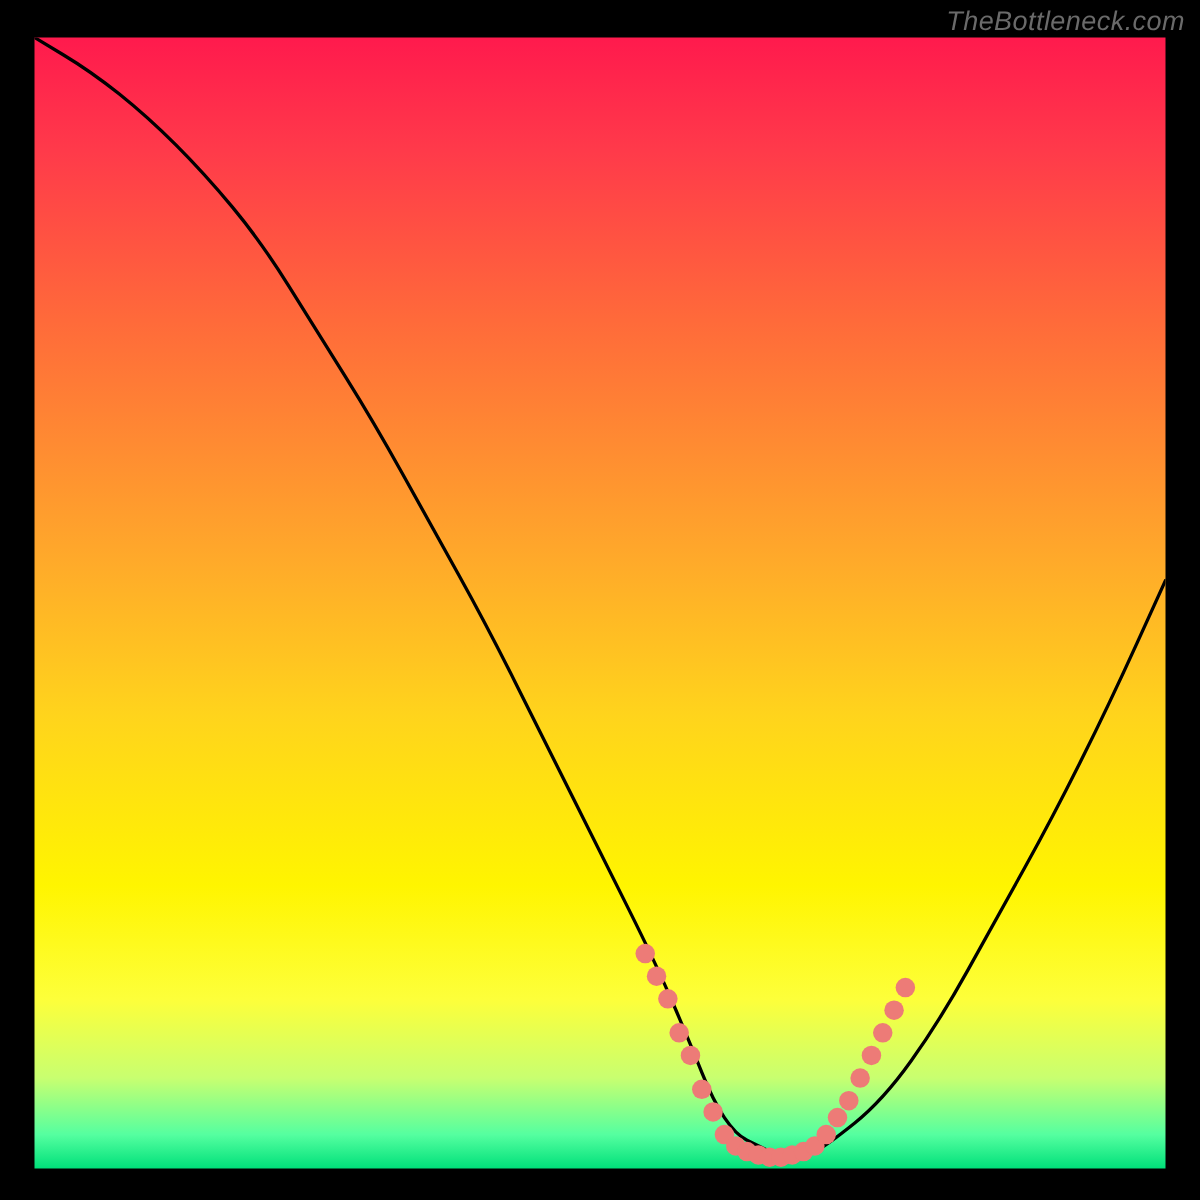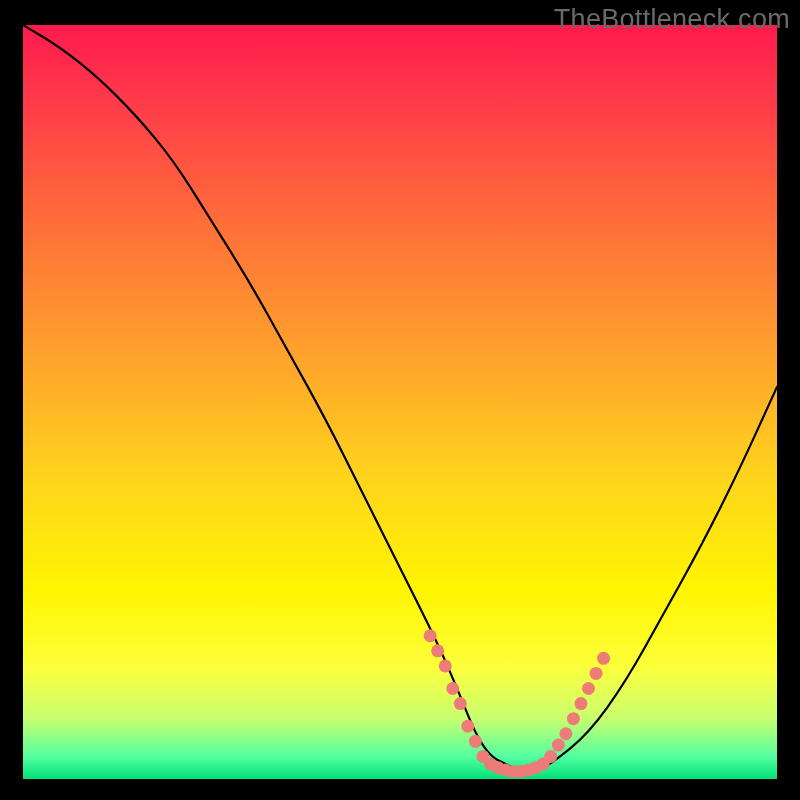--- a/index.html
+++ b/index.html
@@ -27,24 +27,25 @@
       #fdff3a 85%,
       #c8ff70 92%,
       #55ffa0 97%,
       #00e07a 100%);
   }
   .watermark {
     position: absolute;
     top: 4px;
     right: 10px;
     color: #6a6a6a;
-    font-size: 27px;
+    font-size: 18px;
     font-weight: 500;
     letter-spacing: 0.3px;
     user-select: none;
+    font-style: italic;
   }
   svg.curve {
     position: absolute;
     left: 0;
     top: 0;
     width: 754px;
     height: 754px;
     pointer-events: none;
   }
 </style>

